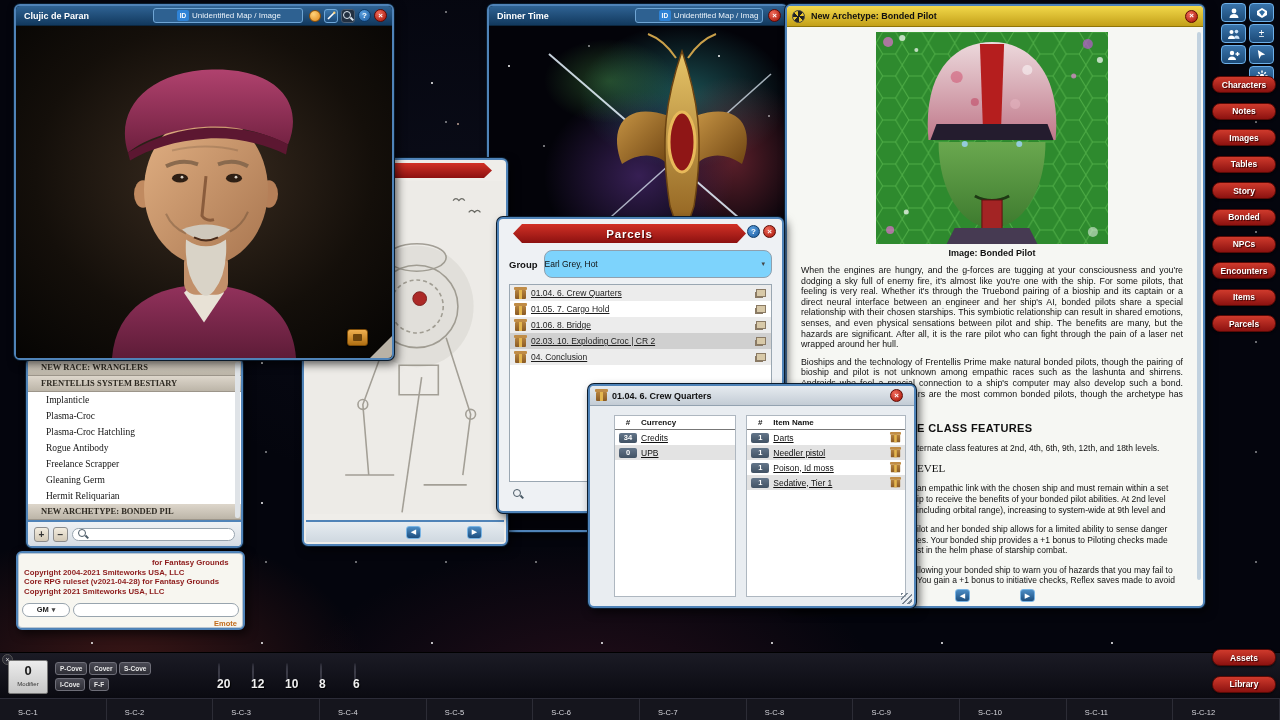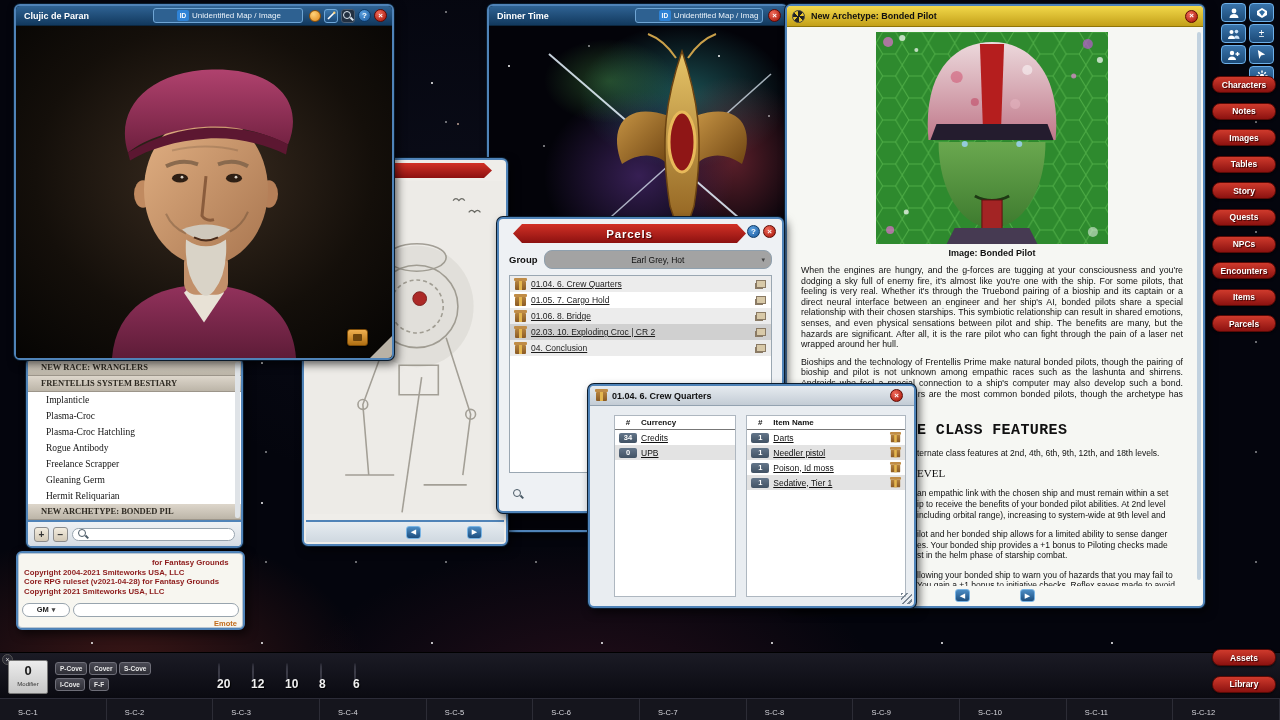--- a/index.html
+++ b/index.html
@@ -49,33 +49,33 @@
 .dcontent{position:absolute;top:20px;left:0;right:0;bottom:0}
 
 #story{left:785px;top:4px;width:420px;height:604px;background:#f6f7f3;z-index:3}
 .gbar{height:21px;background:linear-gradient(#f2d84a,#c3a019);border-bottom:1px solid #8f7408;display:flex;align-items:center;color:#141414}
 .haz{width:13px;height:13px;border-radius:50%;background:repeating-conic-gradient(#222 0 45deg,#e8c62e 45deg 90deg);border:1px solid #444;margin-left:5px}
 .gttl{font-size:9px;font-weight:bold;padding-left:6px;color:#101010}
 .story-body{position:absolute;top:21px;left:2px;right:8px;bottom:20px;padding:3px 12px;overflow:hidden;color:#101010}
 .simgwrap{width:232px;height:212px;margin:2px auto 0}
 .caption{text-align:center;font-weight:bold;font-size:9px;margin-top:4px}
 .p{font-size:8.8px;line-height:10.6px;text-align:justify;margin-top:7px}
-.h-frag{font-family:Liberation Mono, monospace;font-weight:bold;font-size:15px;letter-spacing:.4px;padding-left:116px;margin-top:12px;white-space:nowrap}
+.h-frag{font-family:Liberation Sans, sans-serif;font-weight:bold;font-size:11px;letter-spacing:.4px;padding-left:116px;margin-top:12px;white-space:nowrap}
 .sub-frag{font-family:"Liberation Serif",serif;font-weight:normal;font-size:11px;padding-left:116px;margin-top:9px;white-space:nowrap}
 .fragline{font-size:8.5px;line-height:10.6px;padding-left:116px;white-space:nowrap;overflow:hidden}
 .fgap{margin-top:9px}
 .snav{position:absolute;bottom:4px;left:168px;display:flex;gap:50px}
 .sscroll{position:absolute;right:2px;top:26px;bottom:26px;width:4px;background:#c2d2df;border-radius:2px}
 
 #parcels{left:497px;top:217px;width:287px;height:296px;background:#eef1f4;z-index:5}
 .pban{position:relative;margin:5px 36px 0 14px;height:19px;background:linear-gradient(#d23126,#8c1110);clip-path:polygon(9px 0,calc(100% - 9px) 0,100% 50%,calc(100% - 9px) 100%,9px 100%,0 50%);display:flex;align-items:center;justify-content:center;color:#fff;font-weight:bold;font-size:11.5px;letter-spacing:.8px;text-shadow:1px 1px 1px #400}
 .pcirc{position:absolute;top:6px;right:6px;display:flex;gap:3px}
 .grp{display:flex;align-items:center;gap:6px;margin:7px 10px 0}
 .grplbl{font-size:9.5px;font-weight:bold;color:#111}
-.grpsel{flex:1;height:19px;background:#a3a3a3;border:1px solid #8fa0ae;border-radius:8px;display:flex;align-items:center;justify-content:center;position:relative;font-size:8.5px;color:#111}
+.grpsel{flex:1;height:28px;background:#7dd3fc;border:1px solid #8fa0ae;border-radius:8px;display:flex;align-items:center;position:relative;font-size:8.5px;color:#111}
 .caret{font-size:7px;color:#444}
 .grpsel .caret{position:absolute;right:6px}
 .plist{margin:6px 10px 0;background:#fff;border:1px solid #9aa7b2;height:198px;overflow:hidden}
 .prow{height:16px;display:flex;align-items:center;gap:5px;padding:0 5px}
 .prow:nth-child(odd){background:#ececec}
 .prow.sel{background:#d0d0d0}
 .plabel{font-size:8.5px;text-decoration:underline;color:#1c1c1c;white-space:nowrap}
 .rlink{margin-left:auto;width:10px;height:8px;border:1px solid #8a7a64;background:#d8c9a8;box-shadow:-2px 2px 0 -1px #8a7a64}
 .pfoot{position:absolute;left:14px;bottom:8px;height:18px;display:flex;align-items:center}
 
@@ -588,21 +588,21 @@
         </g>
       </svg>
   </span>
 
   <div class="sidebar">
     <div class="sbtn">Characters</div>
     <div class="sbtn">Notes</div>
     <div class="sbtn">Images</div>
     <div class="sbtn">Tables</div>
     <div class="sbtn">Story</div>
-    <div class="sbtn">Quests</div>
+    <div class="sbtn">Bonded</div>
     <div class="sbtn">NPCs</div>
     <div class="sbtn">Encounters</div>
     <div class="sbtn">Items</div>
     <div class="sbtn">Parcels</div>
   </div>
   <div class="sidebar2">
     <div class="sbtn">Assets</div>
     <div class="sbtn">Library</div>
   </div>
 

